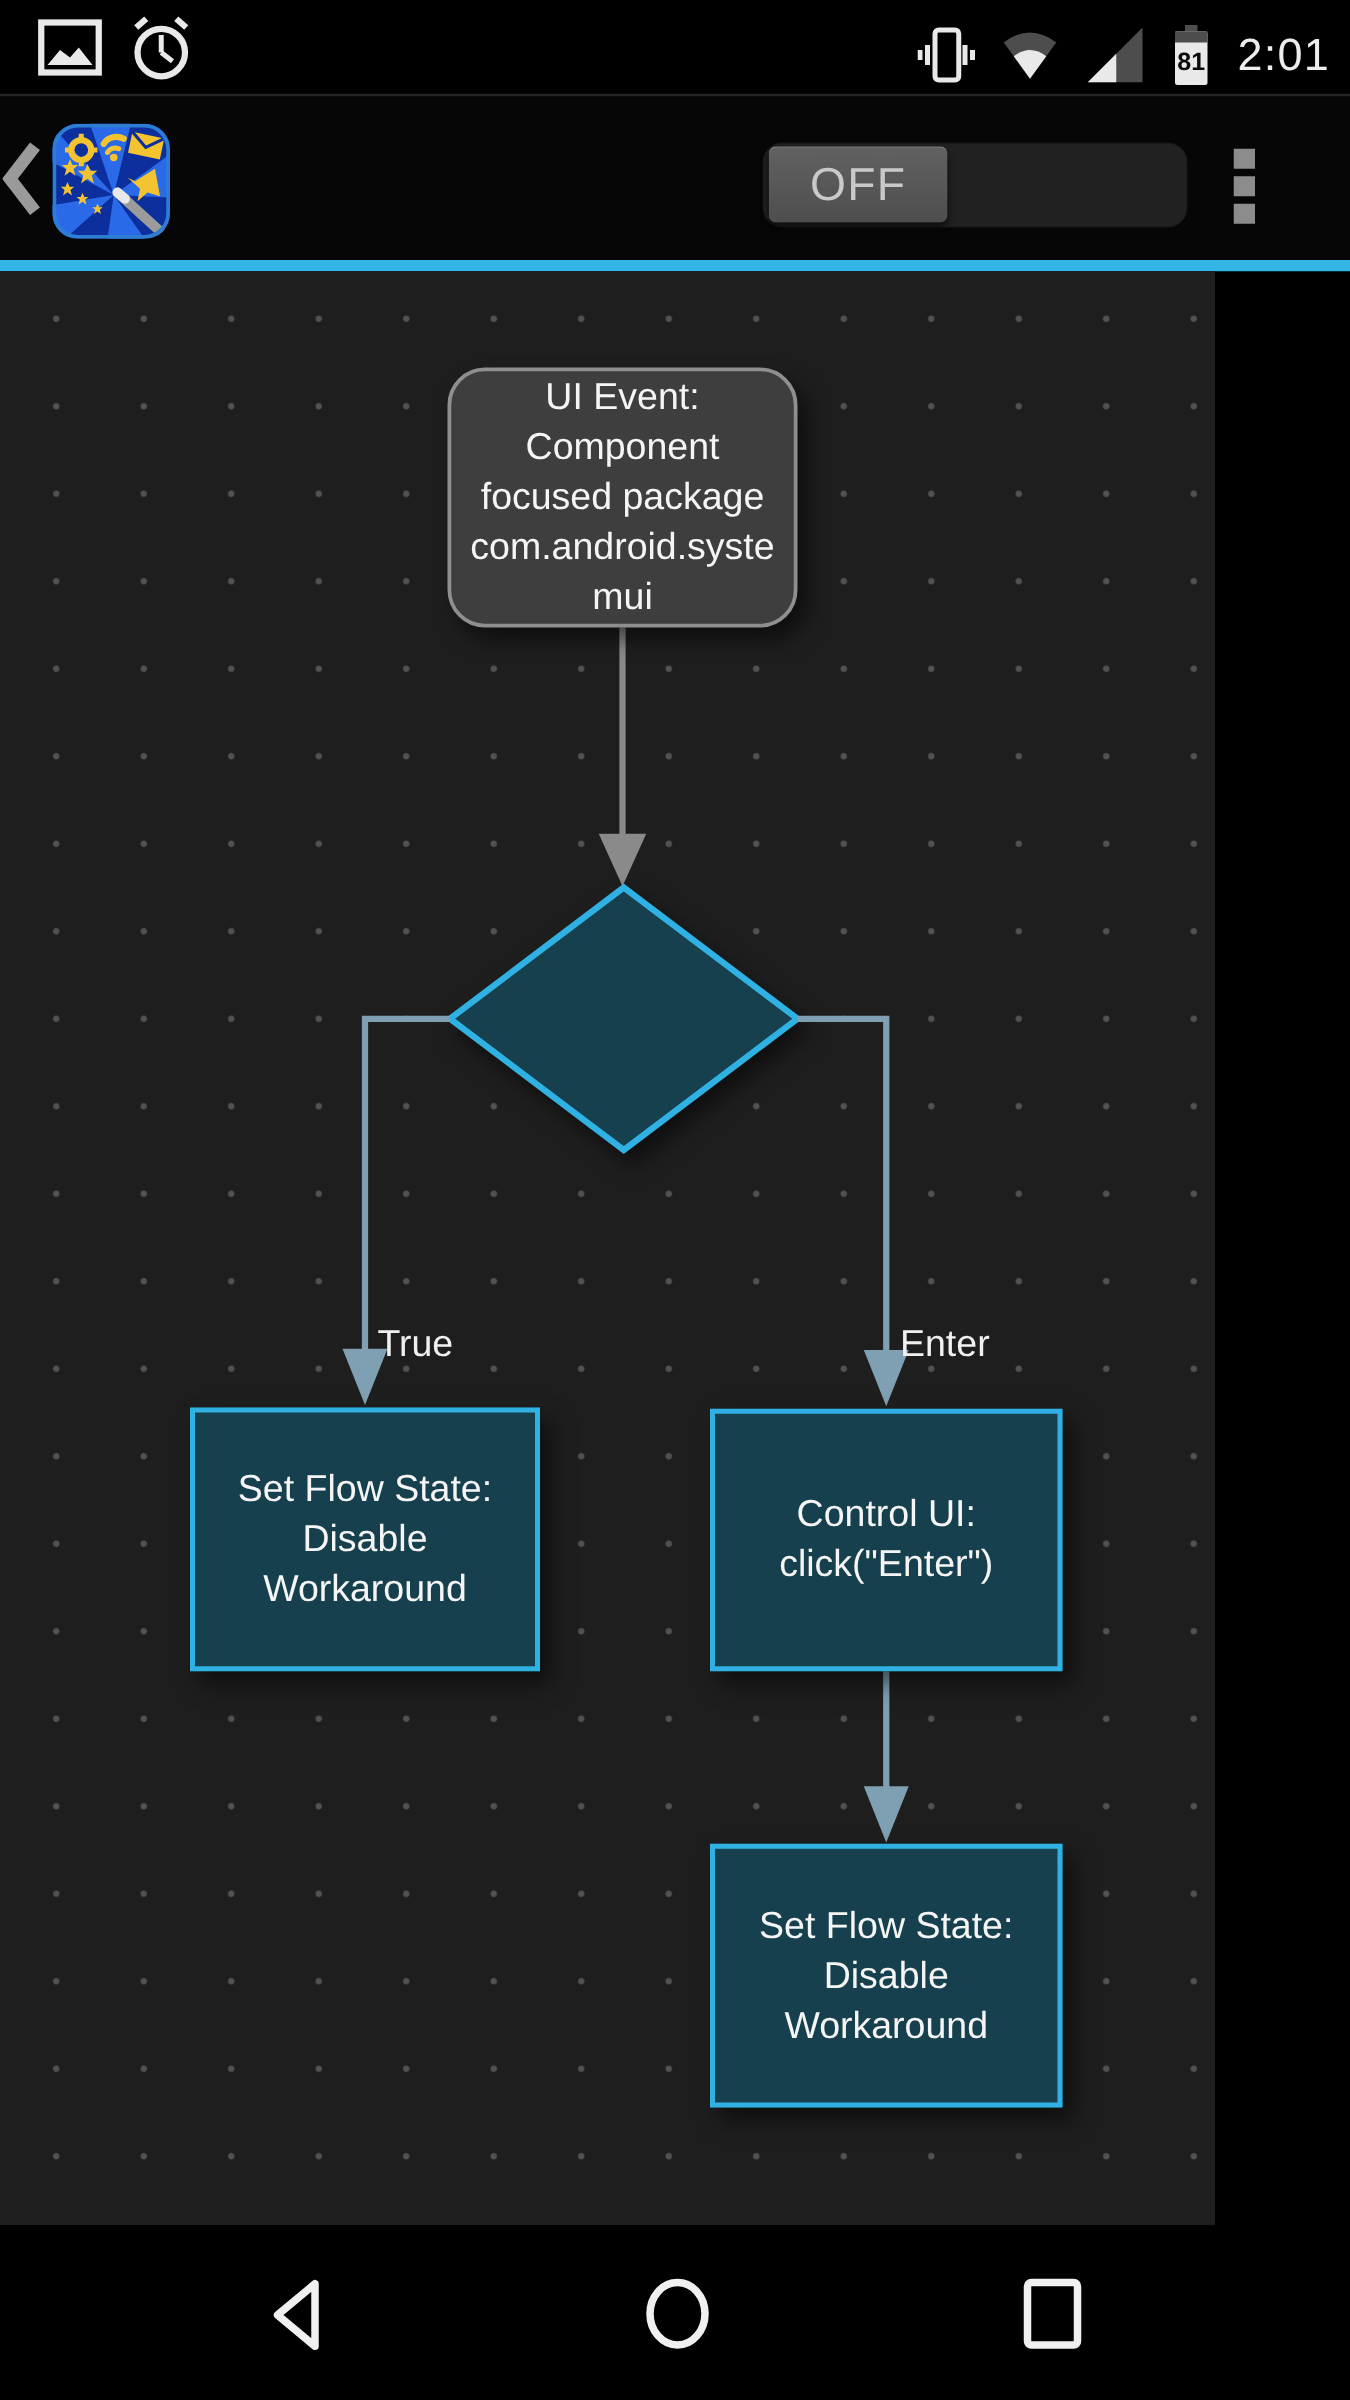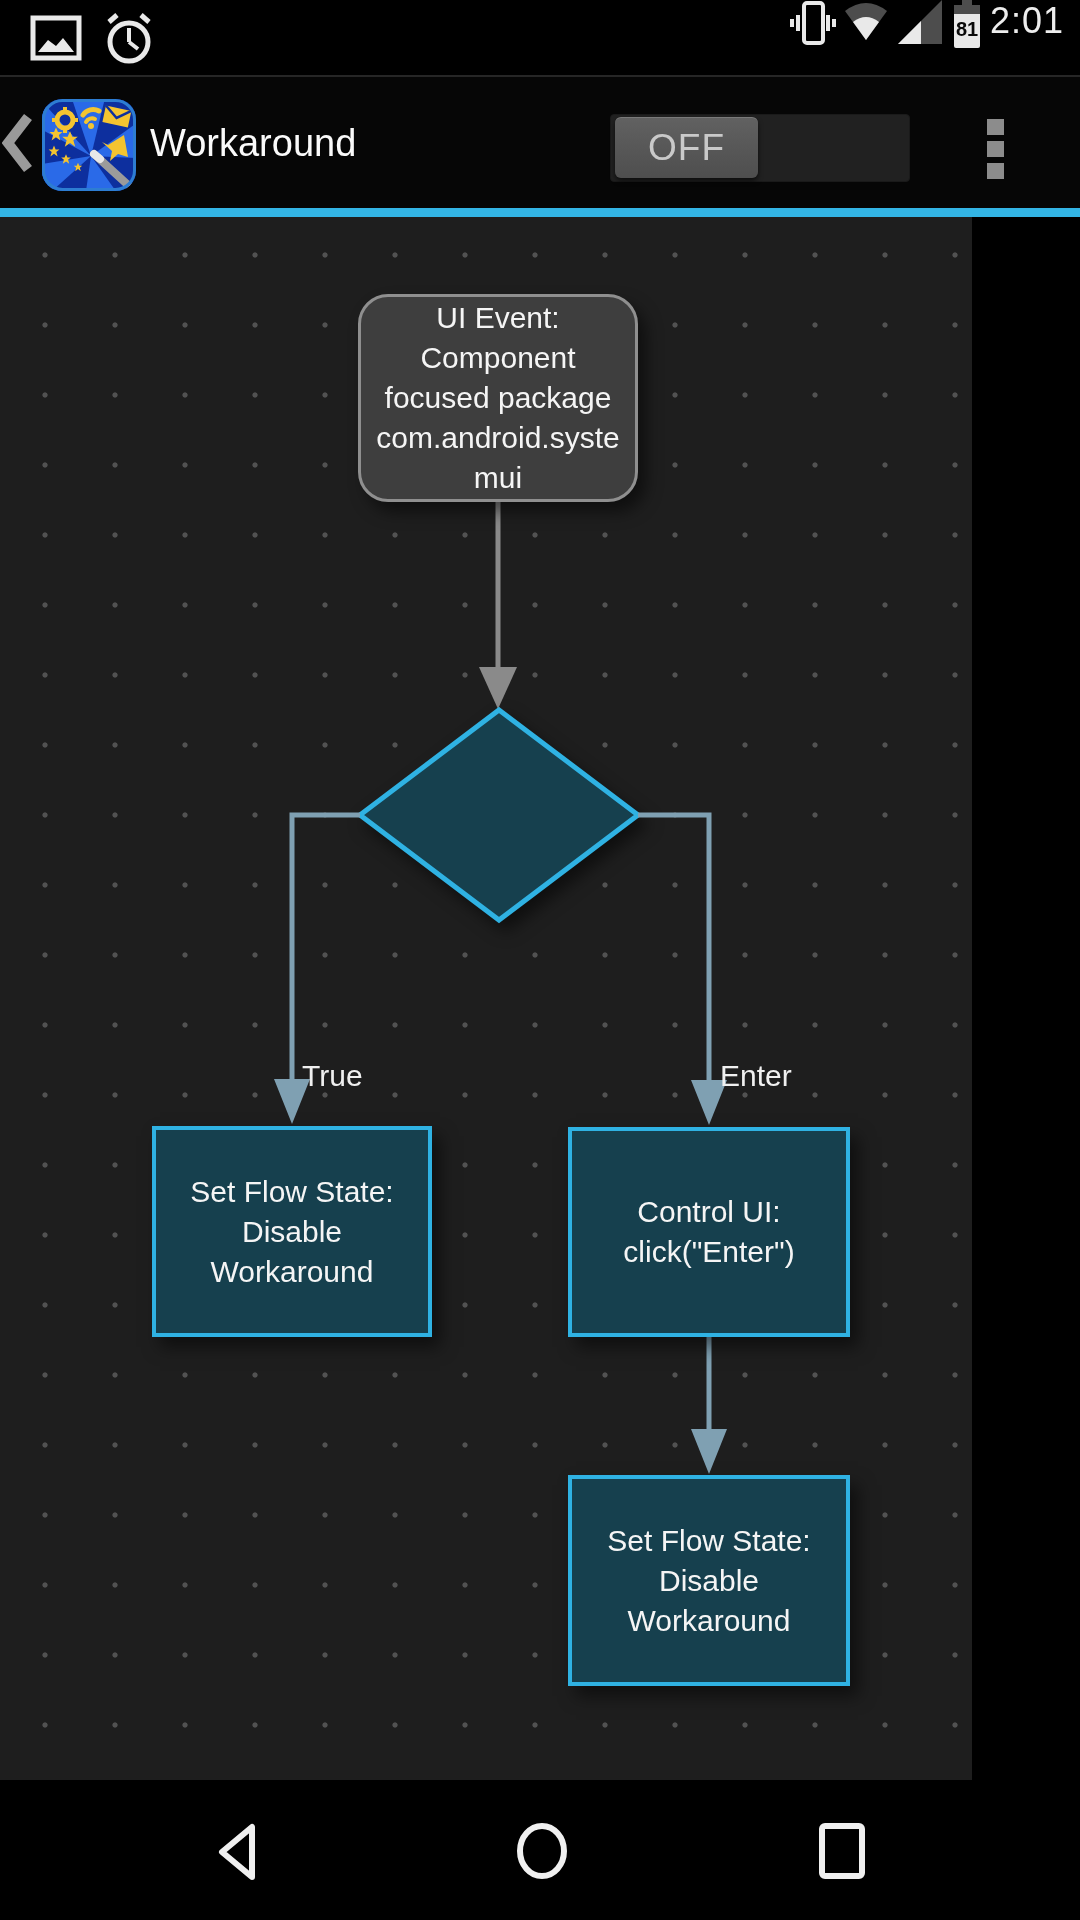--- a/index.html
+++ b/index.html
@@ -2,32 +2,32 @@
 <html><head>
 <meta charset="utf-8">
 <style>
   html,body{margin:0;padding:0;background:#000;}
   .screen{position:relative;width:1080px;height:1920px;background:#000;overflow:hidden;
           font-family:"Liberation Sans",sans-serif;}
 
   
   .status-bar{position:absolute;left:0;top:0;width:1080px;height:75px;background:#000;}
   .sb-left{position:absolute;left:30px;top:0;height:75px;display:flex;align-items:center;gap:18px;}
-  .sb-right{position:absolute;right:16px;top:0;height:88px;display:flex;align-items:flex-start;gap:8px;}
+  .sb-right{position:absolute;right:16px;top:0;height:88px;display:flex;align-items:center;gap:22px;}
   .sb-time{color:#ededed;font-size:36px;letter-spacing:1px;}
 
   
   .app-bar{position:absolute;left:0;top:75px;width:1080px;height:133px;background:#060606;
            border-top:2px solid #262626;box-sizing:border-box;}
   .back-chevron{position:absolute;left:2px;top:36px;}
   .app-icon{position:absolute;left:42px;top:22px;}
   .app-title{position:absolute;left:150px;top:0;height:133px;display:flex;align-items:center;
              color:#fafafa;font-size:38px;}
-  .switch{position:absolute;left:610px;top:37px;width:300px;height:68px;background:#212121;
-          border-radius:4px;border:1px solid #1a1a1a;box-sizing:border-box;}
+  .switch{position:absolute;left:610px;top:37px;width:340px;height:68px;background:#212121;
+          border-radius:16px;border:1px solid #1a1a1a;box-sizing:border-box;}
   .switch-thumb{position:absolute;left:4px;top:2px;width:143px;height:60px;border-radius:6px;
           background:linear-gradient(#616161,#4e4e4e);border-top:1px solid rgba(255,255,255,.25);
           box-shadow:0 3px 5px rgba(0,0,0,.6);display:flex;align-items:center;justify-content:center;
           color:#c9c9c9;font-size:37px;letter-spacing:1px;}
   .overflow{position:absolute;right:76px;top:42px;display:flex;flex-direction:column;gap:6px;}
   .overflow span{width:17px;height:16px;background:#8c8c8c;display:block;}
   .accent-line{position:absolute;left:0;top:208px;width:1080px;height:9px;background:#33b5e5;}
 
   
   .canvas{position:absolute;left:0;top:217px;width:972px;height:1563px;background:#1e1e1e;
@@ -144,21 +144,20 @@
           <path transform="translate(28,40) scale(1.3)" d="M0,-6 L1.8,-1.8 6,-1.8 2.6,1 4,6 0,3 -4,6 -2.6,1 -6,-1.8 -1.8,-1.8 Z"></path>
           <path transform="translate(12,52) scale(0.9)" d="M0,-6 L1.8,-1.8 6,-1.8 2.6,1 4,6 0,3 -4,6 -2.6,1 -6,-1.8 -1.8,-1.8 Z"></path>
           <path transform="translate(24,60) scale(0.8)" d="M0,-6 L1.8,-1.8 6,-1.8 2.6,1 4,6 0,3 -4,6 -2.6,1 -6,-1.8 -1.8,-1.8 Z"></path>
           <path transform="translate(36,68) scale(0.7)" d="M0,-6 L1.8,-1.8 6,-1.8 2.6,1 4,6 0,3 -4,6 -2.6,1 -6,-1.8 -1.8,-1.8 Z"></path>
         </g>
         <line x1="52" y1="55" x2="86" y2="86" stroke="#9b9b9b" stroke-width="8" stroke-linecap="round"></line>
         <line x1="52" y1="55" x2="58" y2="60" stroke="#e8e8e8" stroke-width="8" stroke-linecap="round"></line>
       </g>
       <rect x="1.5" y="1.5" width="91" height="89" rx="19" fill="none" stroke="#2d7dd2" stroke-width="3"></rect>
     </svg>
-    <div class="app-title">Workaround</div>
     <div class="switch">
       <div class="switch-thumb">OFF</div>
     </div>
     <div class="overflow">
       <span></span>
         <span></span>
         <span></span>
     </div>
   </div>
   <div class="accent-line"></div>

